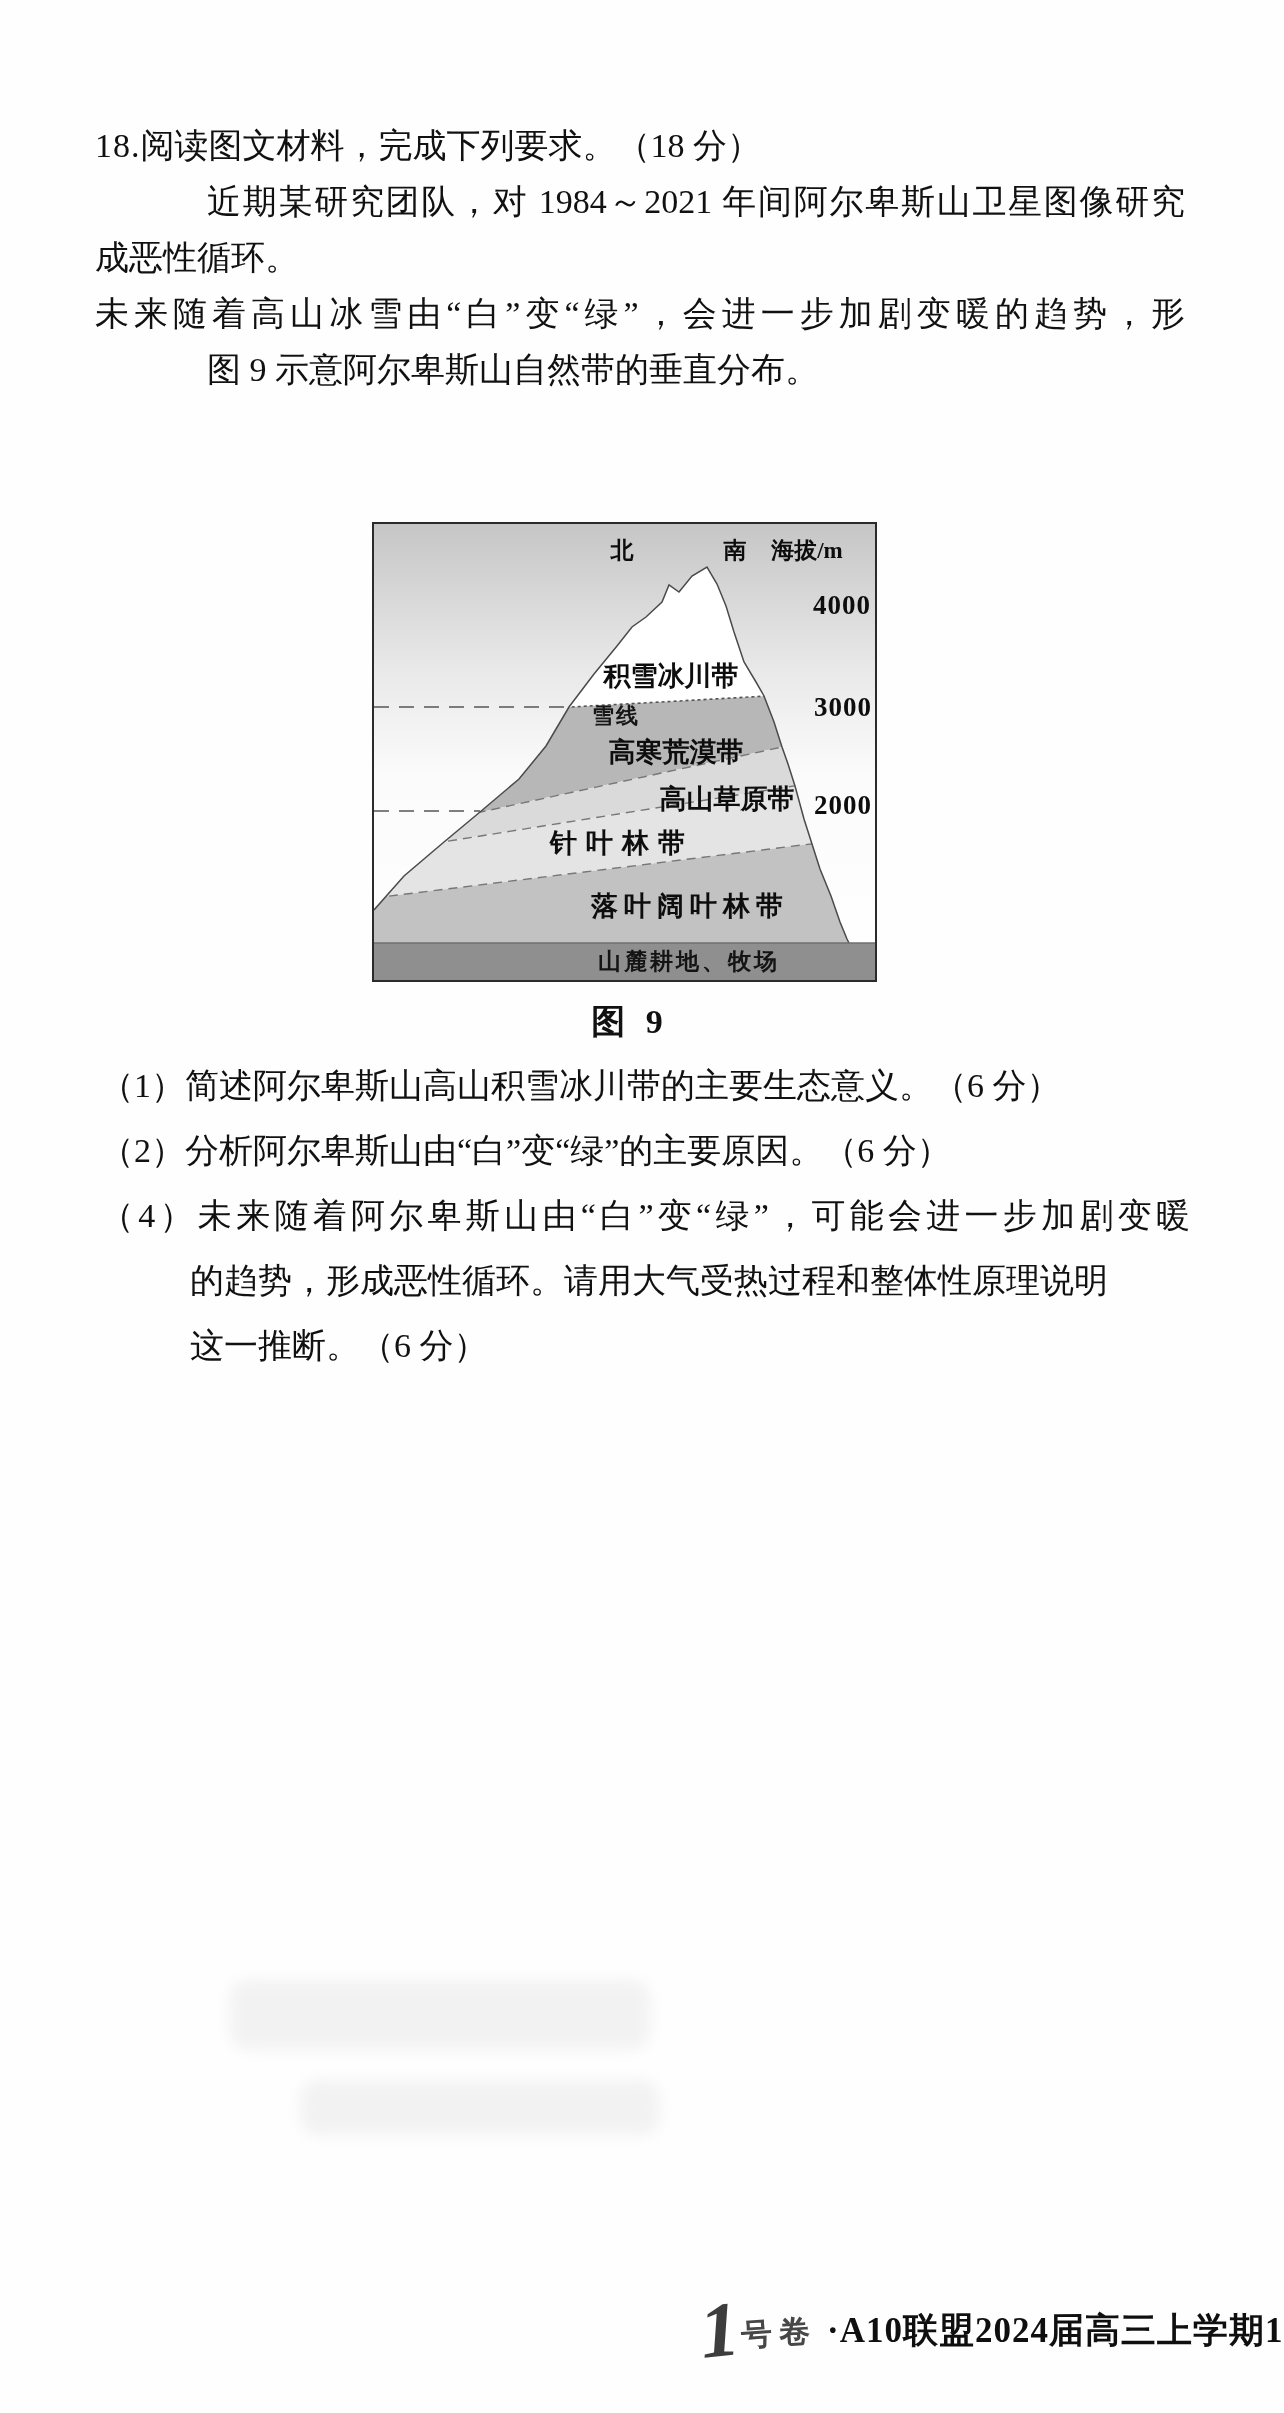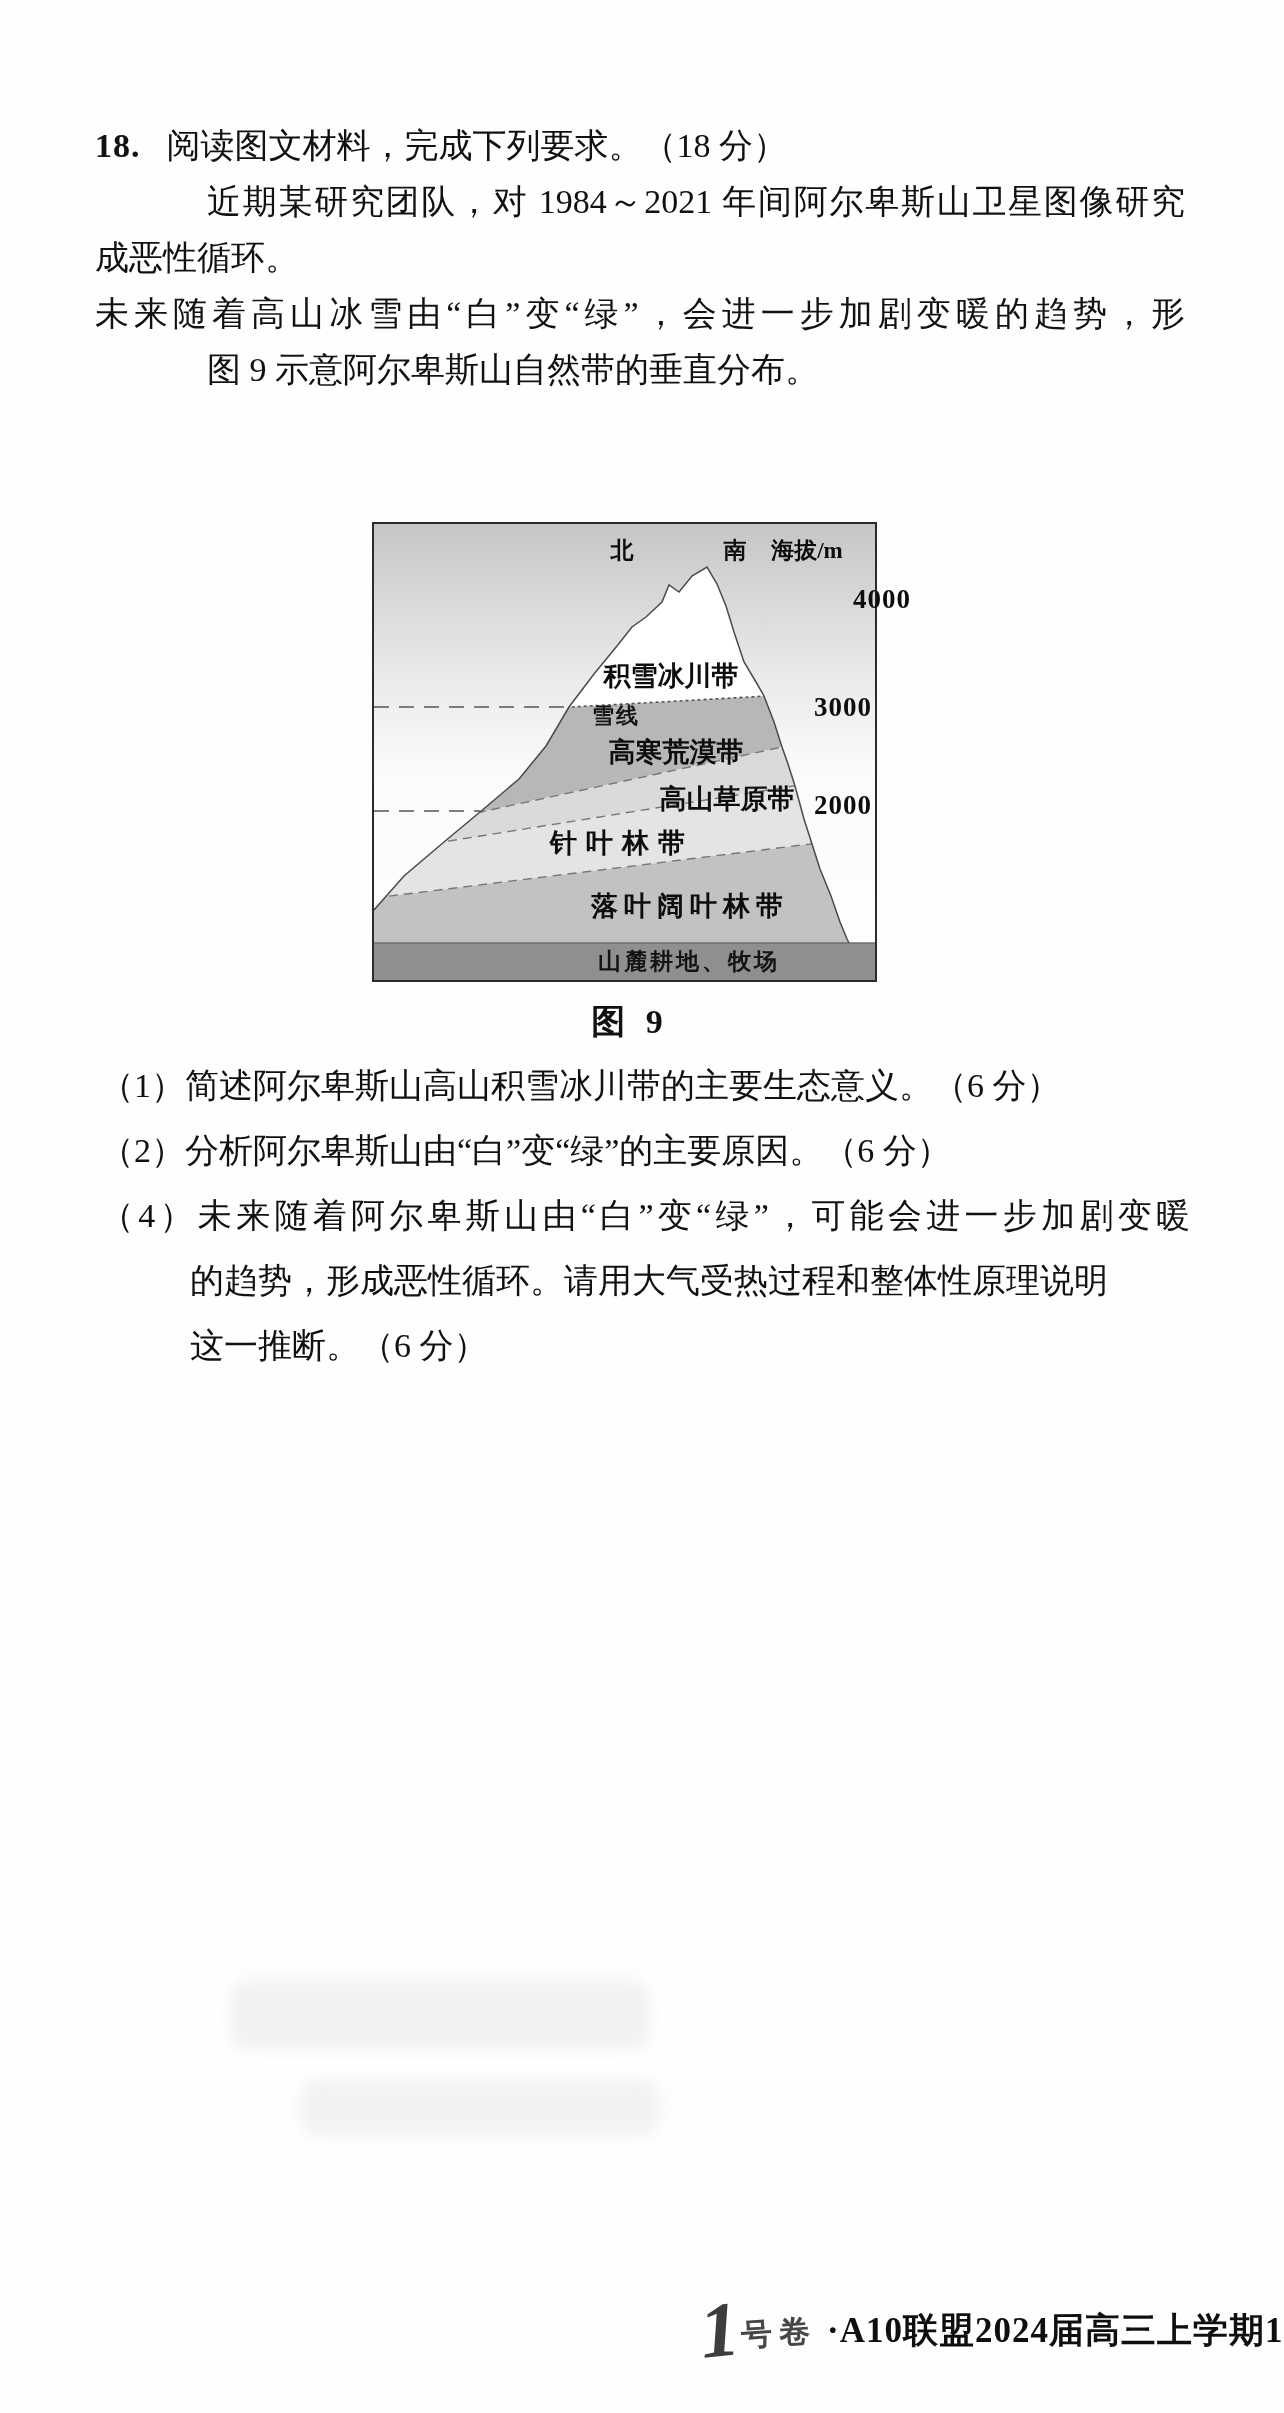--- a/index.html
+++ b/index.html
@@ -5,21 +5,21 @@
   html,body{margin:0;padding:0;background:#ffffff;}
   .page{
     position:relative;width:1284px;height:2413px;background:#fefefe;overflow:hidden;
     font-family:"Liberation Serif","DejaVu Serif",serif;color:#111;
   }
   
   .textcol{position:absolute;left:95px;top:118px;width:1090px;}
   .tline{height:56px;line-height:56px;font-size:34px;white-space:nowrap;}
   .tline.j{white-space:normal;text-align:justify;text-align-last:justify;}
   .tline.indent{padding-left:112px;}
-  .qnum{display:inline-block;margin-right:26px;letter-spacing:1px;font-weight:bold;}
+  .qnum{display:inline-block;letter-spacing:1px;}
   
   .questions{position:absolute;left:100px;top:1053px;width:1090px;}
   .qline{height:65px;line-height:65px;font-size:34px;white-space:nowrap;}
   .qline.j{white-space:normal;text-align:justify;text-align-last:justify;}
   .qline.cont{padding-left:90px;}
   
   .figure{position:absolute;left:372px;top:522px;width:501px;height:456px;
           border:2px solid #2b2b2b;background:#fff;}
   .figure svg{position:absolute;left:0;top:0;}
   .flabel{position:absolute;transform:translate(-50%,-50%);white-space:nowrap;
@@ -95,21 +95,21 @@
       <rect x="0" y="419" width="501" height="37" fill="#8f8f8f"></rect>
       <line x1="0" y1="419" x2="501" y2="419" stroke="#6f6f6f" stroke-width="1.5"></line>
 
       <line x1="0" y1="183" x2="195" y2="183" stroke="#555" stroke-width="1.6" stroke-dasharray="15,10"></line>
       <line x1="0" y1="287" x2="106" y2="287" stroke="#555" stroke-width="1.6" stroke-dasharray="15,10"></line>
     </svg>
 
     <div class="flabel fl-dir" style="left:248px;top:26px;">北</div>
     <div class="flabel fl-dir" style="left:361px;top:26px;">南</div>
     <div class="flabel fl-dir" style="left:433px;top:26px;">海拔/m</div>
-    <div class="flabel fl-elev" style="left:468px;top:75px;margin-left:40px;">4000</div>
+    <div class="flabel fl-elev" style="left:468px;top:81px;">4000</div>
     <div class="flabel fl-elev" style="left:469px;top:183px;">3000</div>
     <div class="flabel fl-elev" style="left:469px;top:281px;">2000</div>
     <div class="flabel fl-zone" style="left:297px;top:152px;">积雪冰川带</div>
     <div class="flabel fl-snowline" style="left:242px;top:192px;">雪线</div>
     <div class="flabel fl-zone" style="left:302px;top:228px;">高寒荒漠带</div>
     <div class="flabel fl-zone" style="left:353px;top:275px;">高山草原带</div>
     <div class="flabel fl-zone fl-conifer" style="left:248px;top:319px;">针叶林带</div>
     <div class="flabel fl-zone fl-broadleaf" style="left:316px;top:382px;">落叶阔叶林带</div>
     <div class="flabel fl-foothill" style="left:315px;top:437px;">山麓耕地、牧场</div>
   </div>

